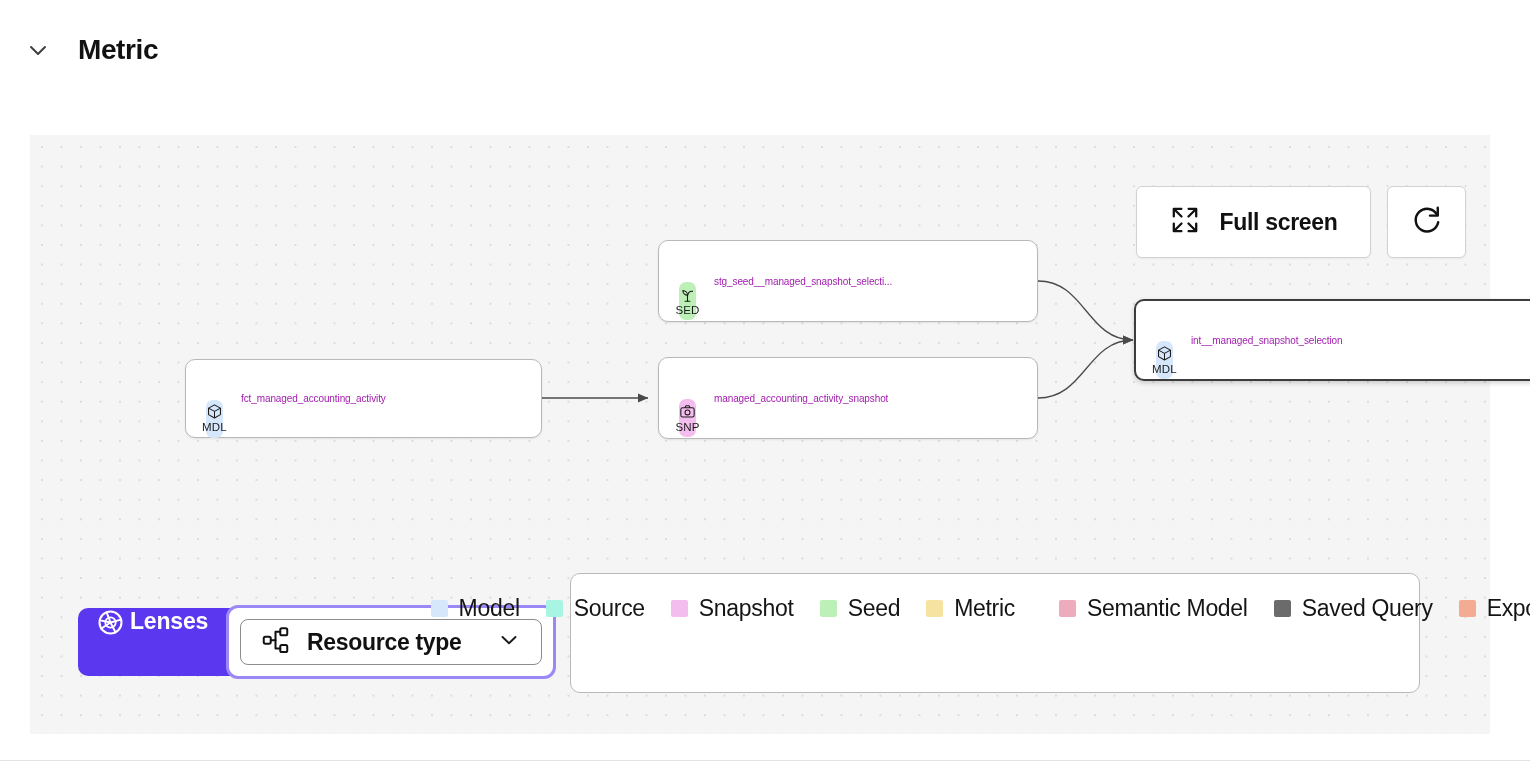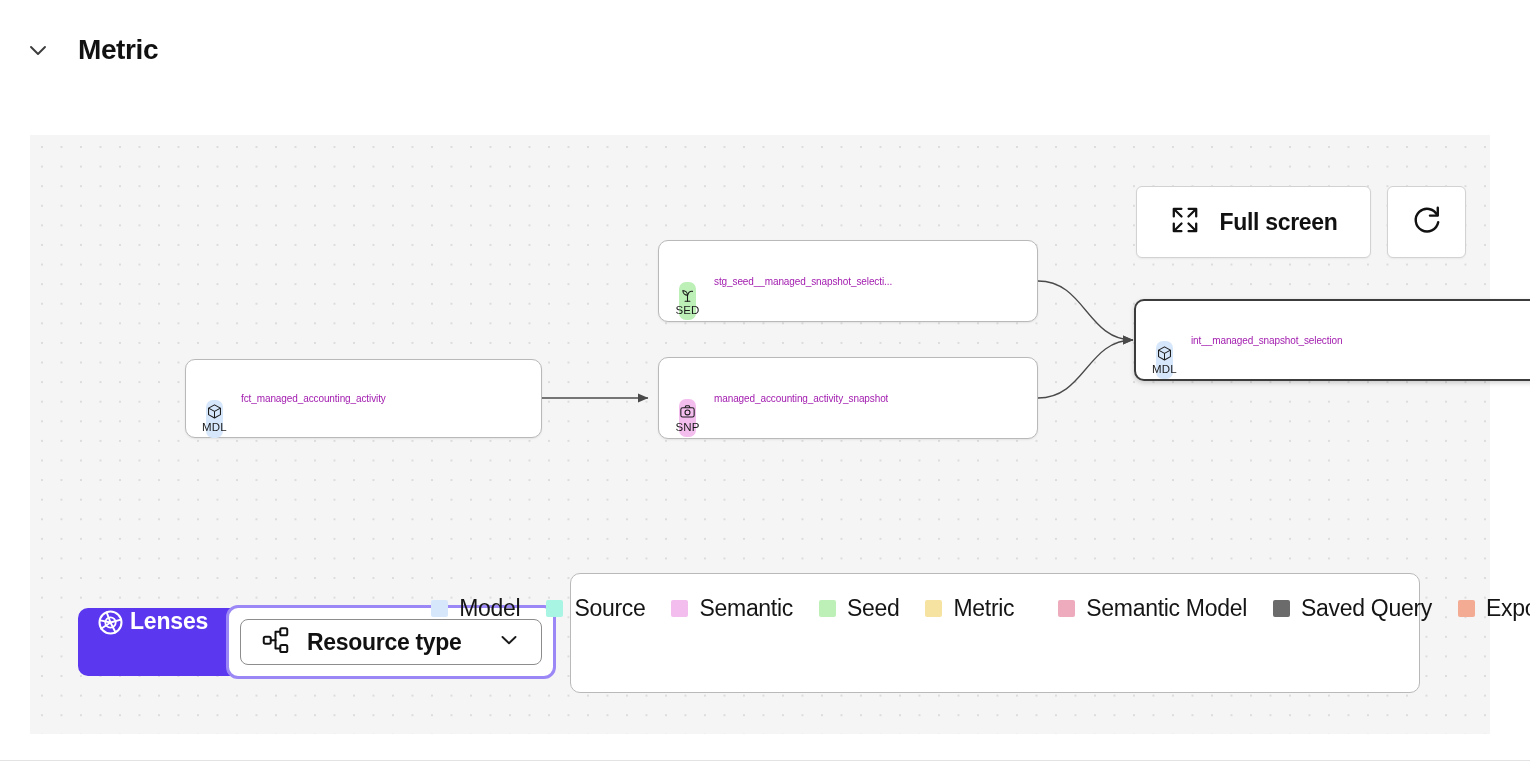--- a/index.html
+++ b/index.html
@@ -404,21 +404,21 @@
       <div class="legend-item">
         <span class="legend-swatch" style="background:#d7e7fb"></span>
         <span class="legend-text">Model</span>
       </div>
       <div class="legend-item">
         <span class="legend-swatch" style="background:#a9f5e4"></span>
         <span class="legend-text">Source</span>
       </div>
       <div class="legend-item">
         <span class="legend-swatch" style="background:#f3bdee"></span>
-        <span class="legend-text">Semantic</span>
+        <span class="legend-text">Snapshot</span>
       </div>
       <div class="legend-item">
         <span class="legend-swatch" style="background:#bdf0b6"></span>
         <span class="legend-text">Seed</span>
       </div>
       <div class="legend-item">
         <span class="legend-swatch" style="background:#f7e3a1"></span>
         <span class="legend-text">Metric</span>
       </div>
     </div>

